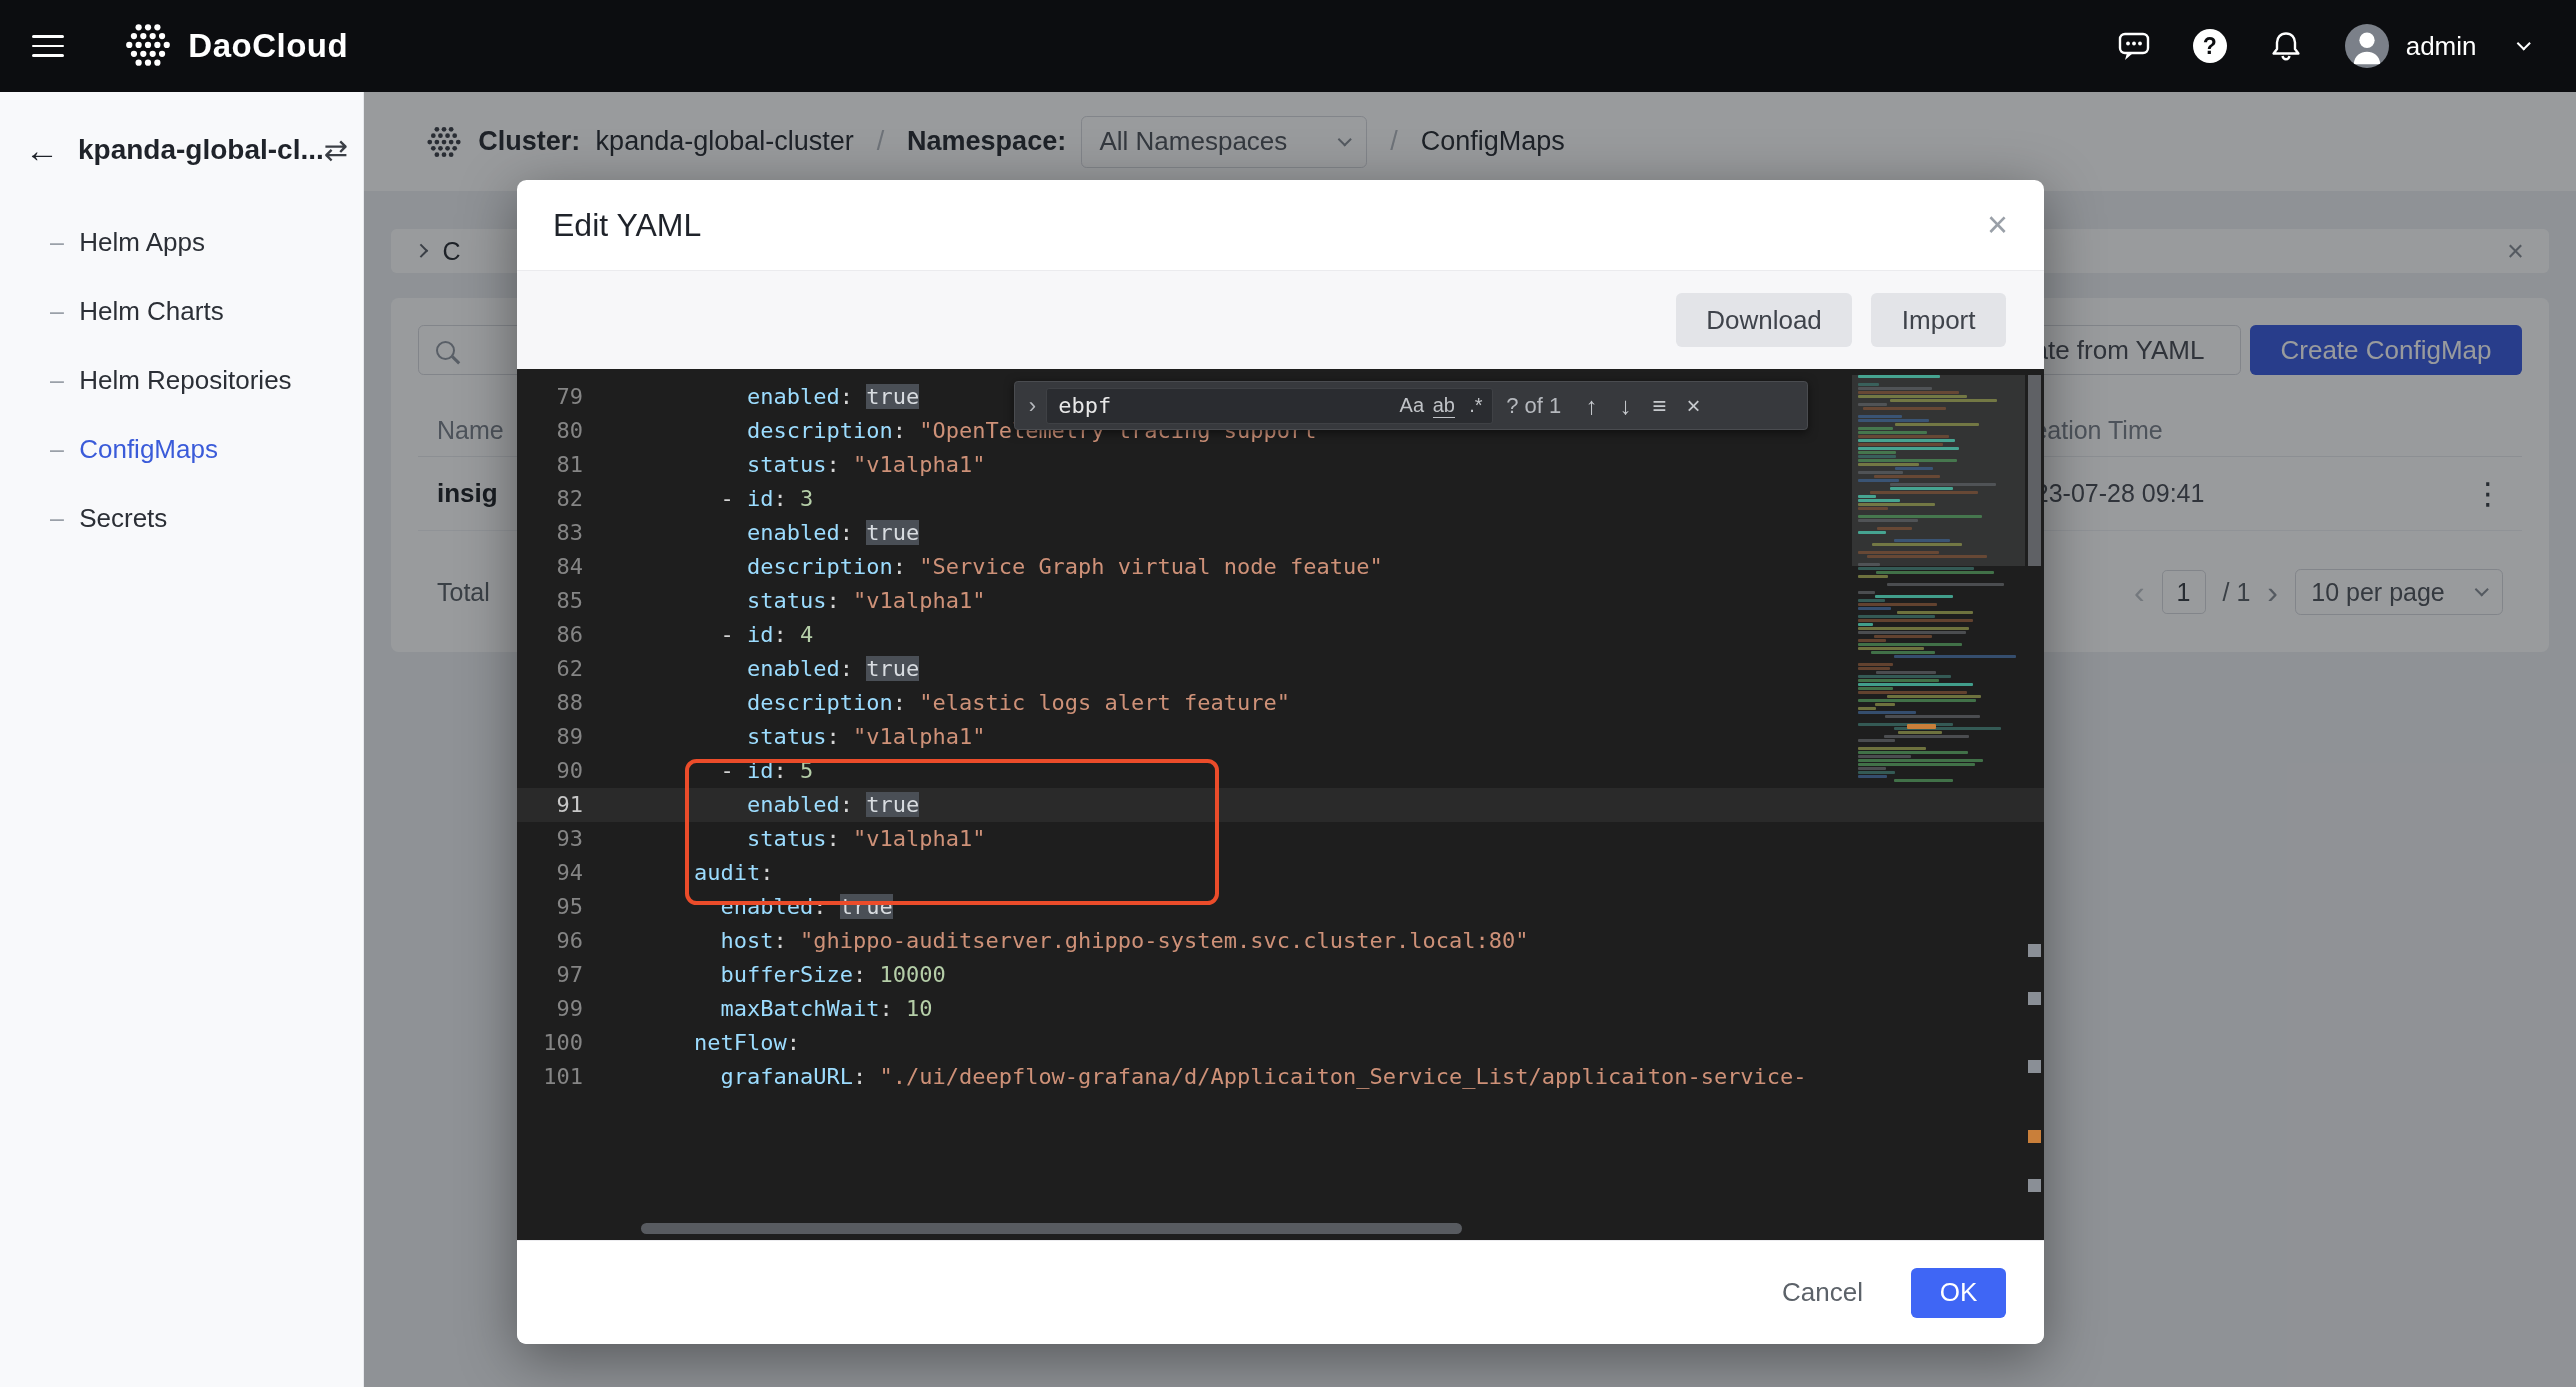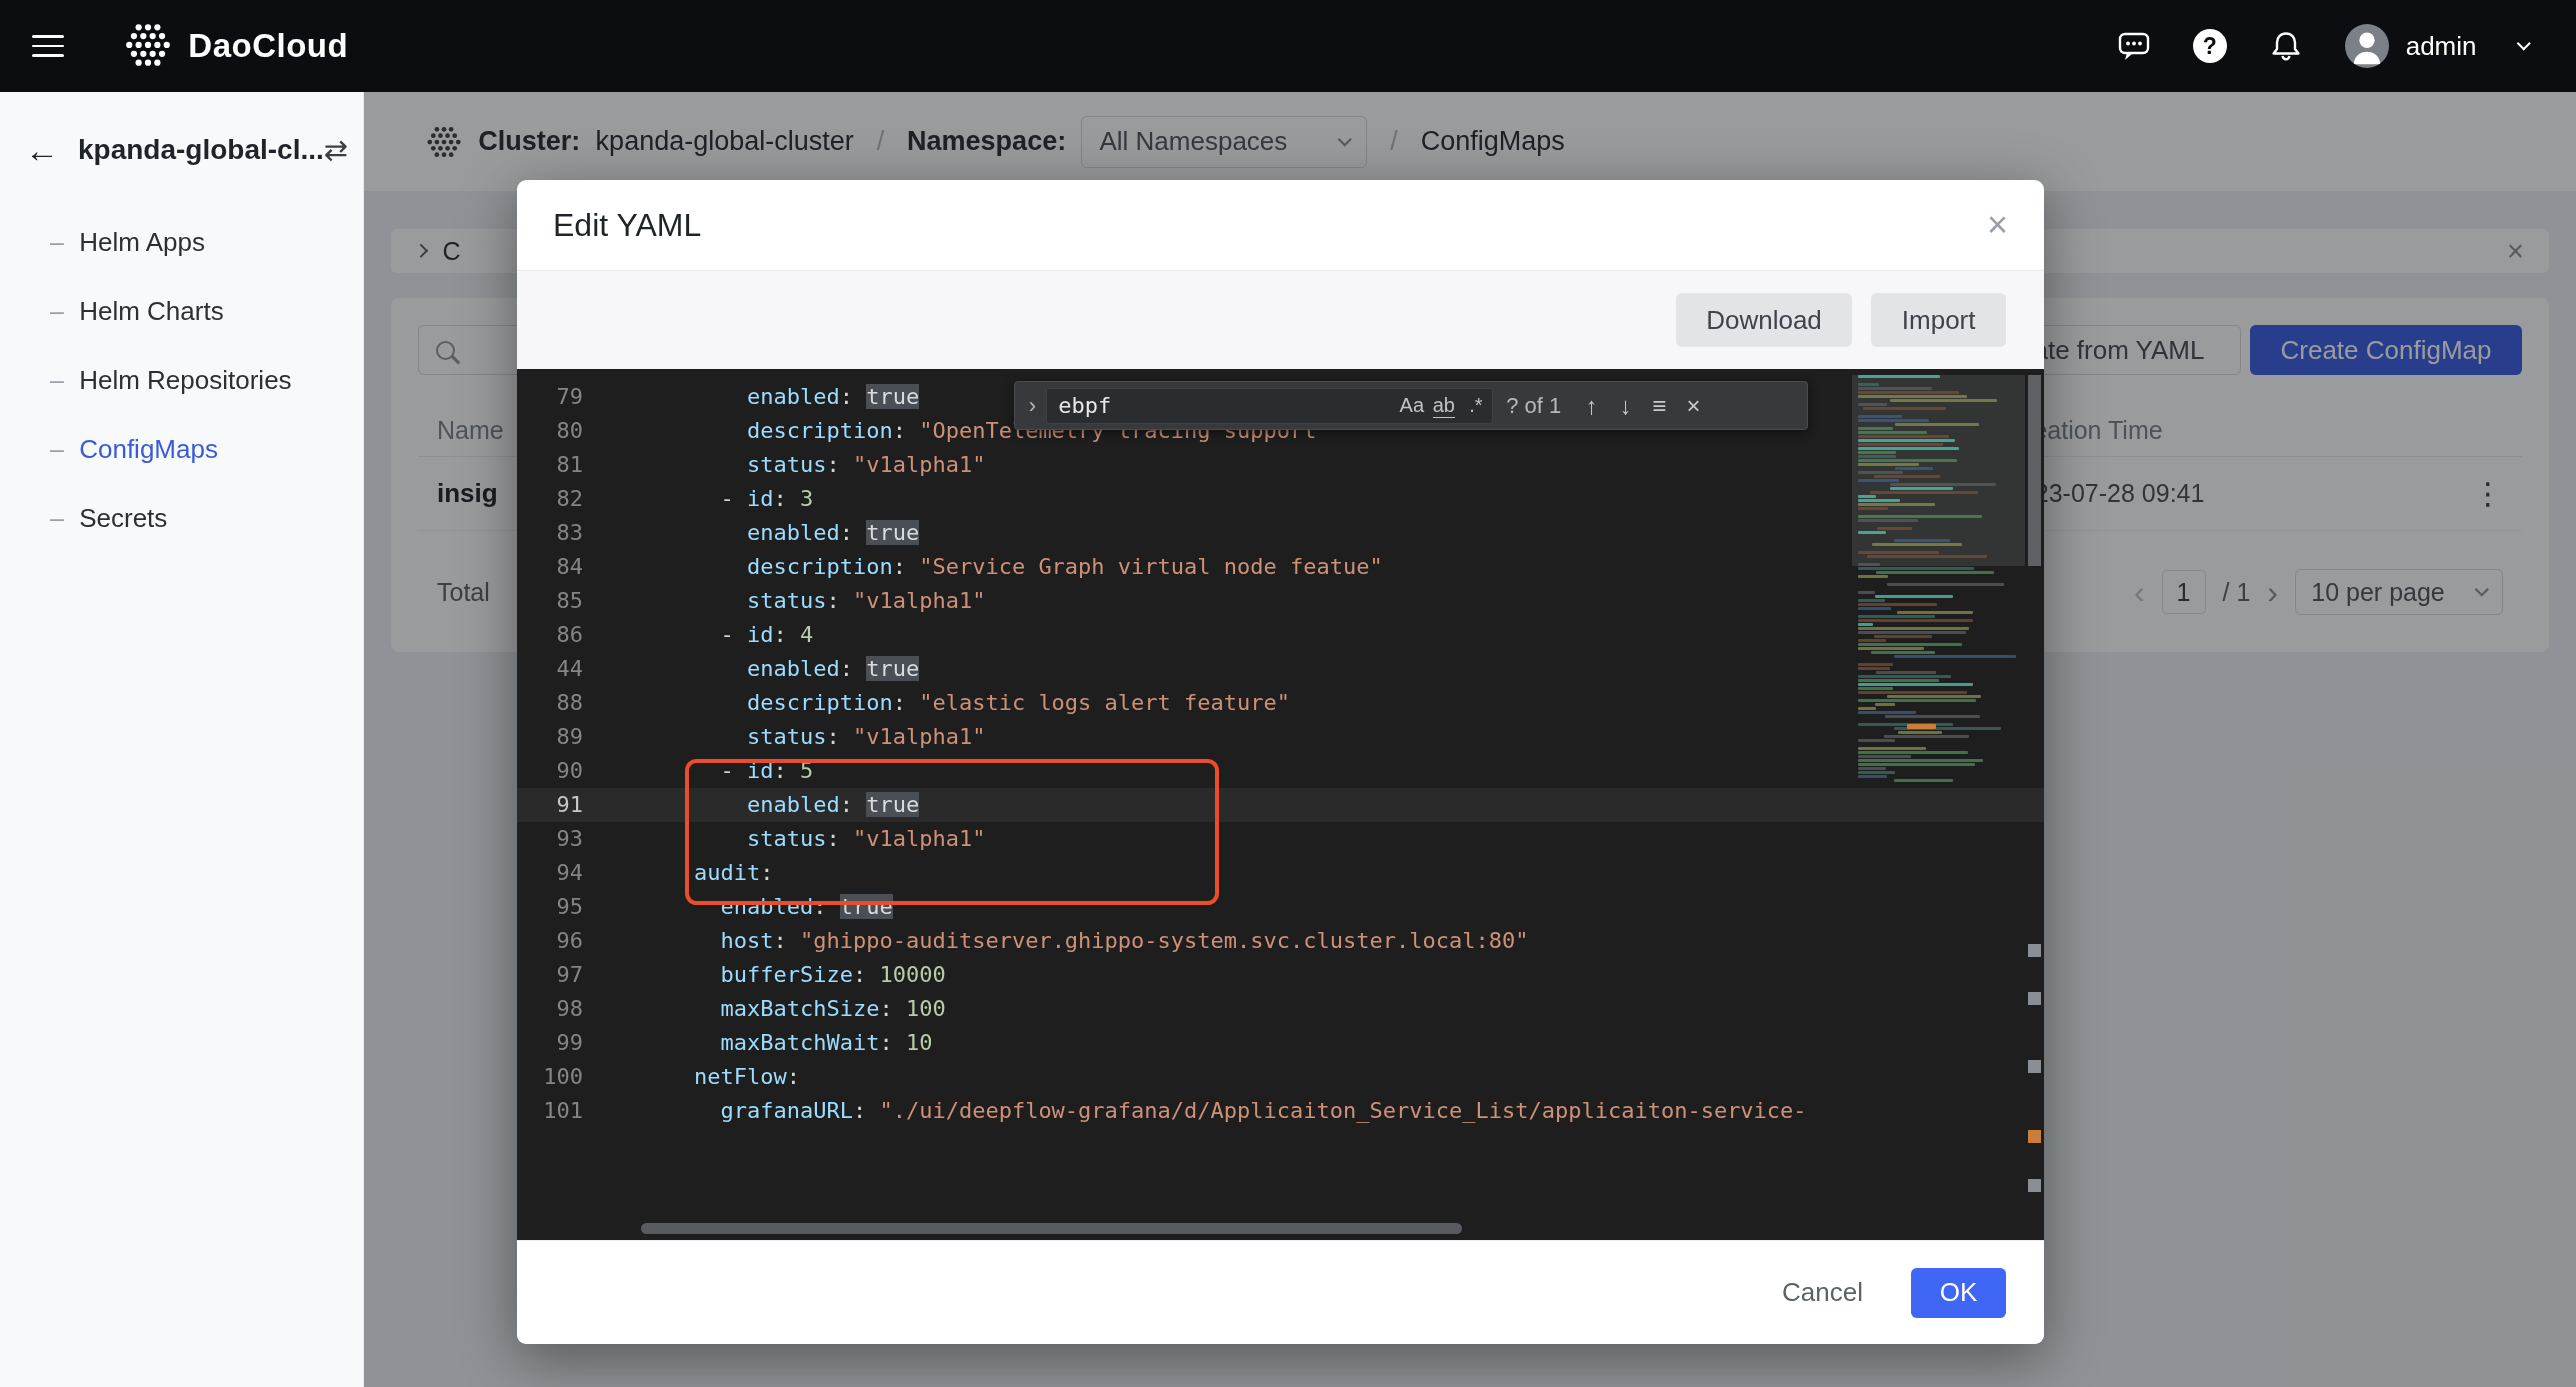--- a/index.html
+++ b/index.html
@@ -364,31 +364,30 @@
   <div class="editor">
     <div class="lines" id="code-lines">
         <div class="cl"><span class="ln">79</span><span class="lc"><span class="tk-p">        </span><span class="tk-k">enabled</span><span class="tk-p">: </span><span class="tk-b">true</span></span></div>
         <div class="cl"><span class="ln">80</span><span class="lc"><span class="tk-p">        </span><span class="tk-k">description</span><span class="tk-p">: </span><span class="tk-s">"OpenTelemetry tracing support"</span></span></div>
         <div class="cl"><span class="ln">81</span><span class="lc"><span class="tk-p">        </span><span class="tk-k">status</span><span class="tk-p">: </span><span class="tk-s">"v1alpha1"</span></span></div>
         <div class="cl"><span class="ln">82</span><span class="lc"><span class="tk-p">      - </span><span class="tk-k">id</span><span class="tk-p">: </span><span class="tk-n">3</span></span></div>
         <div class="cl"><span class="ln">83</span><span class="lc"><span class="tk-p">        </span><span class="tk-k">enabled</span><span class="tk-p">: </span><span class="tk-b">true</span></span></div>
         <div class="cl"><span class="ln">84</span><span class="lc"><span class="tk-p">        </span><span class="tk-k">description</span><span class="tk-p">: </span><span class="tk-s">"Service Graph virtual node featue"</span></span></div>
         <div class="cl"><span class="ln">85</span><span class="lc"><span class="tk-p">        </span><span class="tk-k">status</span><span class="tk-p">: </span><span class="tk-s">"v1alpha1"</span></span></div>
         <div class="cl"><span class="ln">86</span><span class="lc"><span class="tk-p">      - </span><span class="tk-k">id</span><span class="tk-p">: </span><span class="tk-n">4</span></span></div>
-        <div class="cl"><span class="ln">44</span><span class="lc"><span class="tk-p">        </span><span class="tk-k">enabled</span><span class="tk-p">: </span><span class="tk-b">true</span></span></div>
+        <div class="cl"><span class="ln">62</span><span class="lc"><span class="tk-p">        </span><span class="tk-k">enabled</span><span class="tk-p">: </span><span class="tk-b">true</span></span></div>
         <div class="cl"><span class="ln">88</span><span class="lc"><span class="tk-p">        </span><span class="tk-k">description</span><span class="tk-p">: </span><span class="tk-s">"elastic logs alert feature"</span></span></div>
         <div class="cl"><span class="ln">89</span><span class="lc"><span class="tk-p">        </span><span class="tk-k">status</span><span class="tk-p">: </span><span class="tk-s">"v1alpha1"</span></span></div>
         <div class="cl"><span class="ln">90</span><span class="lc"><span class="tk-p">      - </span><span class="tk-k">id</span><span class="tk-p">: </span><span class="tk-n">5</span></span></div>
         <div class="cl cur"><span class="ln">91</span><span class="lc"><span class="tk-p">        </span><span class="tk-k">enabled</span><span class="tk-p">: </span><span class="tk-b">true</span></span></div>
         <div class="cl"><span class="ln">93</span><span class="lc"><span class="tk-p">        </span><span class="tk-k">status</span><span class="tk-p">: </span><span class="tk-s">"v1alpha1"</span></span></div>
         <div class="cl"><span class="ln">94</span><span class="lc"><span class="tk-p">    </span><span class="tk-k">audit</span><span class="tk-p">:</span></span></div>
         <div class="cl"><span class="ln">95</span><span class="lc"><span class="tk-p">      </span><span class="tk-k">enabled</span><span class="tk-p">: </span><span class="tk-b">true</span></span></div>
         <div class="cl"><span class="ln">96</span><span class="lc"><span class="tk-p">      </span><span class="tk-k">host</span><span class="tk-p">: </span><span class="tk-s">"ghippo-auditserver.ghippo-system.svc.cluster.local:80"</span></span></div>
         <div class="cl"><span class="ln">97</span><span class="lc"><span class="tk-p">      </span><span class="tk-k">bufferSize</span><span class="tk-p">: </span><span class="tk-n">10000</span></span></div>
-        <div class="cl"><span class="ln">98</span><span class="lc"><span class="tk-p">      </span><span class="tk-k">maxBatchSize</span><span class="tk-p">: </span><span class="tk-n">100</span></span></div>
         <div class="cl"><span class="ln">99</span><span class="lc"><span class="tk-p">      </span><span class="tk-k">maxBatchWait</span><span class="tk-p">: </span><span class="tk-n">10</span></span></div>
         <div class="cl"><span class="ln">100</span><span class="lc"><span class="tk-p">    </span><span class="tk-k">netFlow</span><span class="tk-p">:</span></span></div>
         <div class="cl"><span class="ln">101</span><span class="lc"><span class="tk-p">      </span><span class="tk-k">grafanaURL</span><span class="tk-p">: </span><span class="tk-s">"./ui/deepflow-grafana/d/Applicaiton_Service_List/applicaiton-service-</span></span></div>
       </div>
 
     <div class="anno-box"></div>
 
     <div class="findw">
       <span class="fw-toggle">›</span>
       <div class="fw-input">

